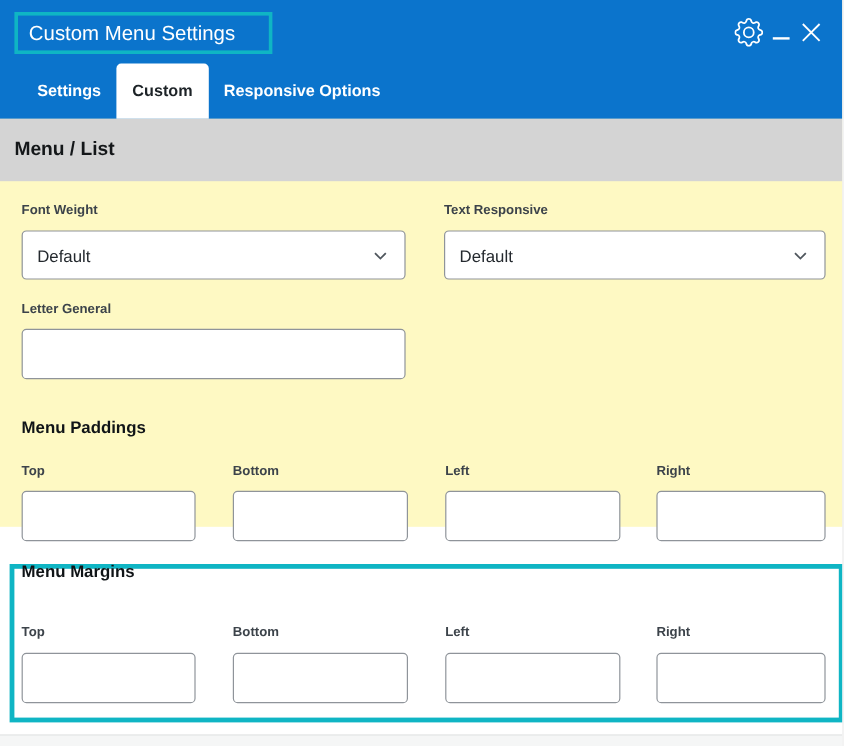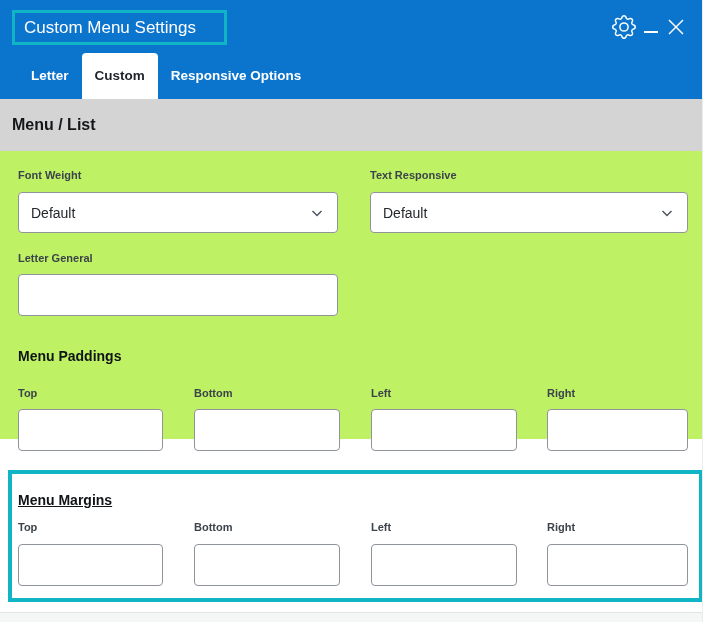--- a/index.html
+++ b/index.html
@@ -1,19 +1,19 @@
 <!DOCTYPE html>
 <html style="--blue: #0b74cc; --teal: #0fb5c4; --graybar: #d4d4d4;"><head>
 <meta charset="utf-8">
 <style>
   * { margin:0; padding:0; box-sizing:border-box; }
   html,body { width:707px; height:622px; overflow:hidden; }
   body { font-family:"Liberation Sans","DejaVu Sans",sans-serif; background:#ffffff; position:relative; }
 
-  .panel { position:absolute; inset:0; width:707px; height:439px; background:#bef264; }
+  .panel { position:absolute; inset:0; width:707px; height:439px; background:#fef9c3; }
 
   
   .header { position:absolute; left:0; top:0; width:702px; height:99px;
             background:var(--blue,#0b74cc); }
   .title-hl { position:absolute; left:12px; top:10px; width:215px; height:35px;
               border:3px solid var(--teal,#0fb5c4); display:flex; align-items:center; }
   .title { color:#fff; font-size:17px; font-weight:400; padding-left:9px; white-space:nowrap; }
 
   .hdr-icon { position:absolute; cursor:pointer; }
   .gear { left:612px; top:15px; width:24px; height:24px; }
@@ -54,21 +54,21 @@
   .in-ls   { left:18px; top:274px; width:320px; }
 
   
   .hd-pad  { left:18px; top:348px; }
   .pad-l0 { left:18px;  top:387px; } .pad-l1 { left:194px; top:387px; }
   .pad-l2 { left:371px; top:387px; } .pad-l3 { left:547px; top:387px; }
   .pad-i0 { left:18px;  top:409px; width:145px; } .pad-i1 { left:194px; top:409px; width:146px; }
   .pad-i2 { left:371px; top:409px; width:146px; } .pad-i3 { left:547px; top:409px; width:141px; }
 
   
-  .hd-mar  { left:18px; top:492px;text-decoration:underline; }
+  .hd-mar  { left:18px; top:468px; }
   .mar-l0 { left:18px;  top:521px; } .mar-l1 { left:194px; top:521px; }
   .mar-l2 { left:371px; top:521px; } .mar-l3 { left:547px; top:521px; }
   .mar-i0 { left:18px;  top:544px; width:145px; } .mar-i1 { left:194px; top:544px; width:146px; }
   .mar-i2 { left:371px; top:544px; width:146px; } .mar-i3 { left:547px; top:544px; width:141px; }
 
   
   .margins-hl { position:absolute; left:8px; top:470px; width:695px; height:132px;
                 border:4px solid var(--teal,#0fb5c4); pointer-events:none; }
 
   
@@ -100,21 +100,21 @@
     <span class="hdr-icon minimize"></span>
 
     <span class="hdr-icon close">
       <svg width="22" height="22" viewBox="0 0 22 22">
         <line x1="4" y1="4" x2="18" y2="18" stroke="#ffffff" stroke-width="1.5"></line>
         <line x1="18" y1="4" x2="4" y2="18" stroke="#ffffff" stroke-width="1.5"></line>
       </svg>
     </span>
 
     <div class="tabs">
-      <div class="tab">Letter</div>
+      <div class="tab">Settings</div>
       <div class="tab active">Custom</div>
       <div class="tab">Responsive Options</div>
     </div>
   </div>
 
   <div class="section-bar">
     <span>Menu / List</span>
   </div>
 
   <span class="f-label lbl-fw">Font Weight</span>

